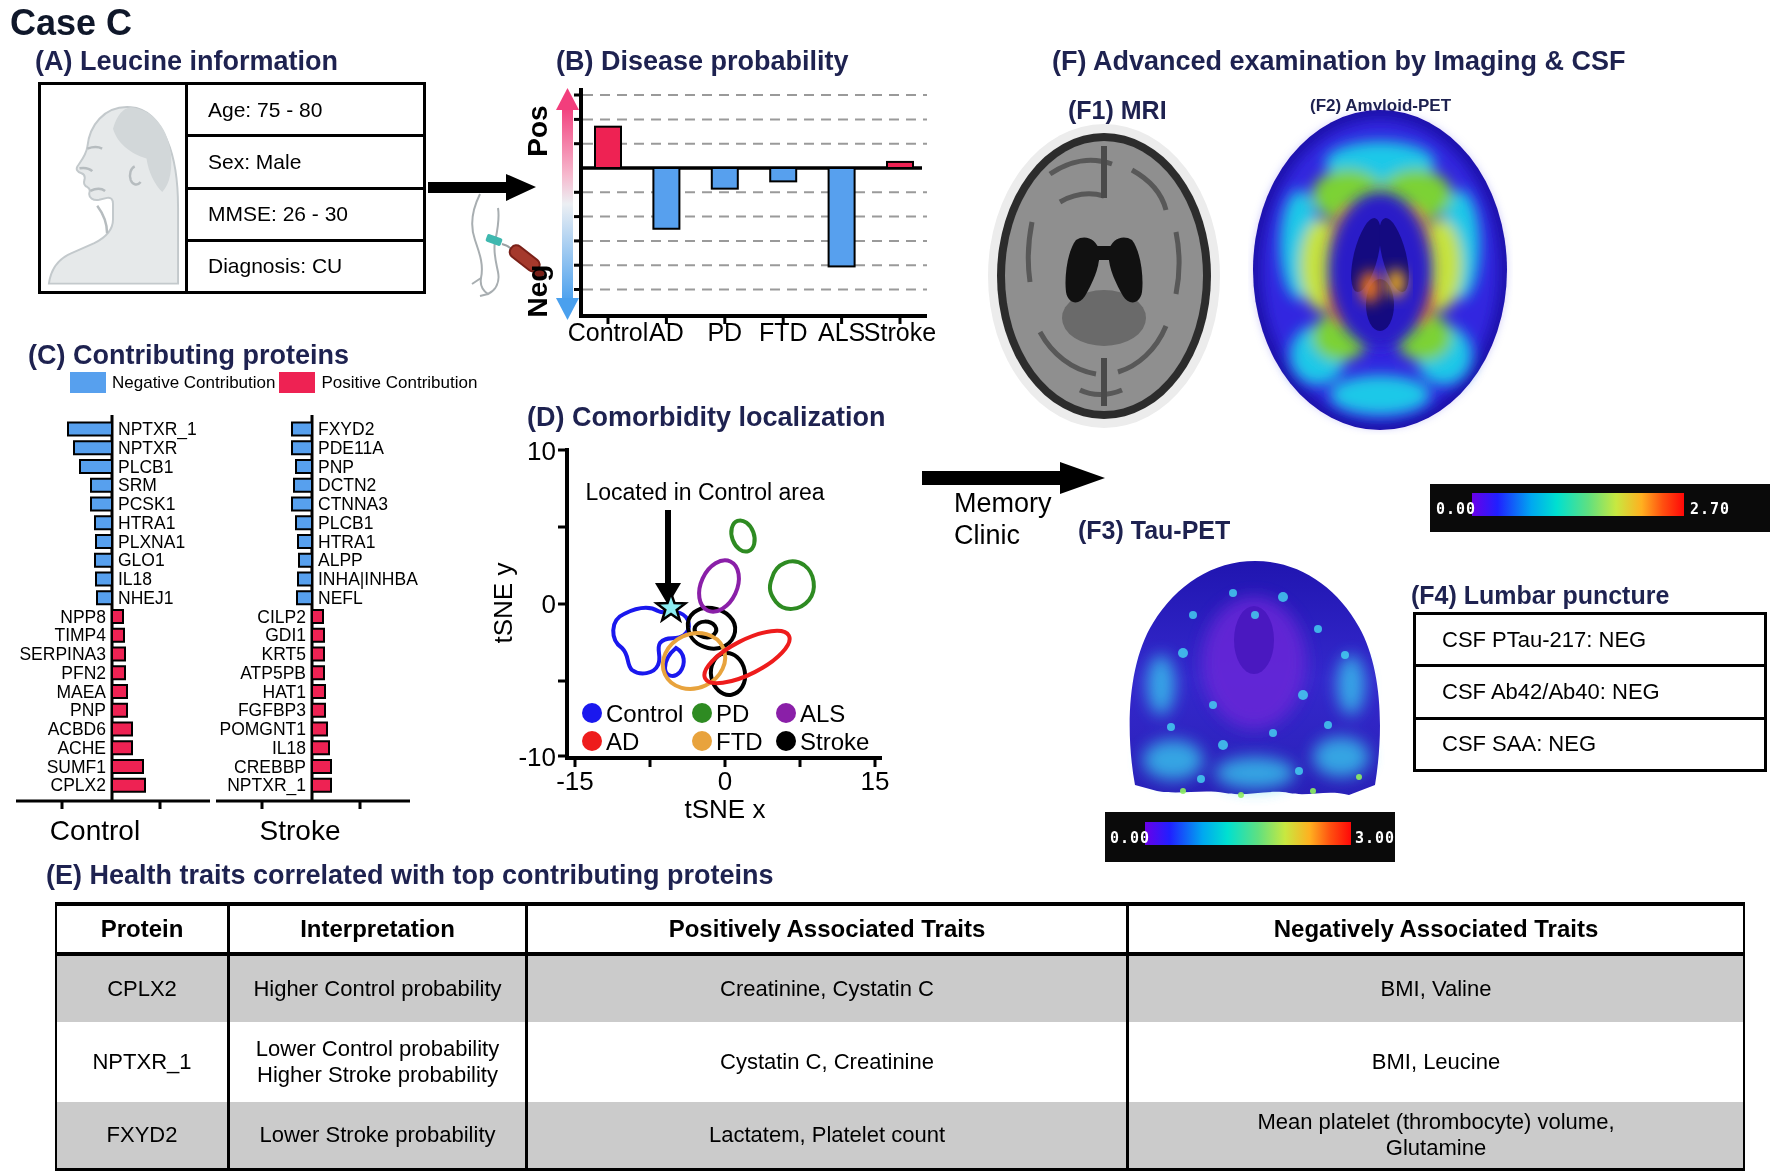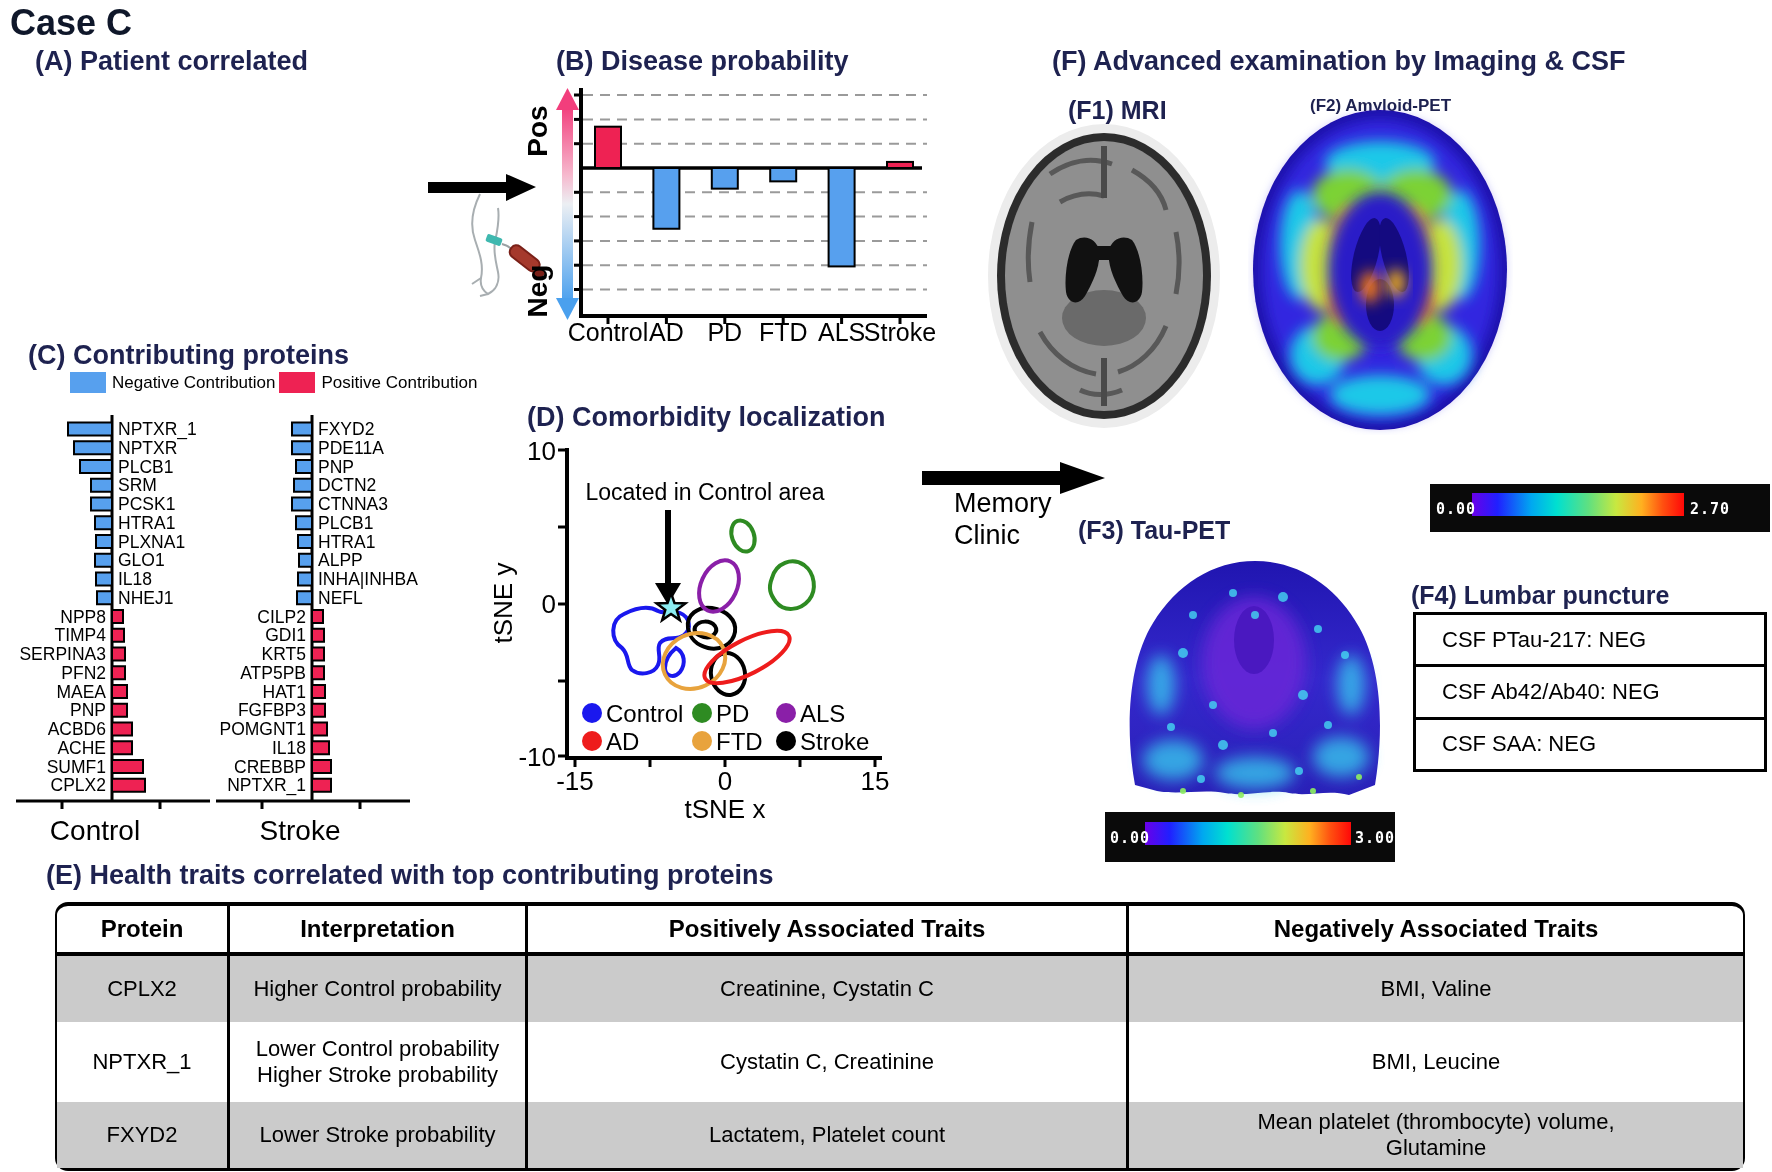--- a/index.html
+++ b/index.html
@@ -15,21 +15,21 @@
   #pa-illu{width:144px;border-right:3px solid #000;display:flex;align-items:center;justify-content:center;}
   #pa-rows{flex:1;display:flex;flex-direction:column;}
   .pa-row{flex:1;display:flex;align-items:center;padding-left:20px;font-size:21px;border-bottom:3px solid #000;}
   .pa-row:last-child{border-bottom:none;}
   
   #pc-legend{left:70px;top:372px;display:flex;gap:4px;align-items:center;font-size:17px;}
   .sw{width:36px;height:21px;display:inline-block;margin-right:6px;vertical-align:middle;}
   .leg-item{display:flex;align-items:center;}
   
   #etable{left:55px;top:902px;width:1690px;border-top:4px solid #000;border-bottom:3px solid #000;
-          border-left:2px solid #000;border-right:2px solid #000;box-sizing:border-box;border-radius:13px;}
+          border-left:2px solid #000;border-right:2px solid #000;box-sizing:border-box;}
   .et-row{display:grid;grid-template-columns:173px 298px 601px 614px;}
   .et-cell{display:flex;align-items:center;justify-content:center;text-align:center;
            border-right:3px solid #000;font-size:22px;padding:2px 6px;box-sizing:border-box;}
   .et-cell:last-child{border-right:none;}
   #et-header{height:50px;border-bottom:4px solid #000;box-sizing:border-box;}
   #et-header .et-cell{font-weight:bold;font-size:24px;}
   .et-gray{background:#cbcbcb;}
   .rh1{height:66px;} .rh2{height:80px;} .rh3{height:66px;}
   
   .cbar{background:#0a0a0a;}
@@ -41,21 +41,37 @@
   .f4-row{flex:1;display:flex;align-items:center;padding-left:26px;font-size:22px;border-bottom:3px solid #000;}
   .f4-row:last-child{border-bottom:none;}
 </style>
 </head>
 <body>
 
 <div id="page">
 
   <div class="abs blacktitle" style="left:10px;top:2px;font-size:36px;">Case C</div>
 
-  <div class="abs ptitle" style="left:35px;top:46px;font-size:27px;">(A) Patient correlated</div>
+  <div class="abs ptitle" style="left:35px;top:46px;font-size:27px;">(A) Leucine information</div>
+  <div class="abs" id="pa-box">
+    <div id="pa-illu">
+      <svg width="138" height="198" viewBox="0 0 140 200">
+        <path d="M88 18 C 60 16 46 38 44 58 C 43 66 38 72 34 78 C 32 81 34 84 38 85 C 41 86 42 88 41 92 C 40 95 41 98 44 99 C 46 100 47 102 46 105 C 45 110 50 113 56 112 L 64 110 C 68 109 70 112 70 116 L 70 132 C 70 142 63 150 51 156 L 28 166 C 14 172 7 182 5 197 L 136 197 L 136 120 C 136 90 132 68 125 52 C 116 30 104 19 88 18 Z" fill="#e6e9ea" stroke="#c3c9cc" stroke-width="2"></path>
+        <path d="M88 18 C 110 20 124 38 128 60 C 131 80 128 96 120 104 C 112 96 106 84 104 70 C 88 66 74 54 70 40 C 74 26 80 19 88 18 Z" fill="#d2d7d9"></path>
+        <path d="M92 78 C 88 80 86 86 88 92 C 90 97 95 98 98 94" fill="none" stroke="#b6bcbf" stroke-width="2.5"></path>
+        <path d="M44 60 C 50 58 55 58 59 60 M 36 80 C 42 79 46 80 49 83 M 47 103 C 53 100 58 100 62 103 M 54 118 C 60 126 64 136 64 146" fill="none" stroke="#b6bcbf" stroke-width="2.5"></path>
+      </svg>
+    </div>
+    <div id="pa-rows">
+      <div class="pa-row">Age: 75 - 80</div>
+      <div class="pa-row">Sex: Male</div>
+      <div class="pa-row">MMSE: 26 - 30</div>
+      <div class="pa-row">Diagnosis: CU</div>
+    </div>
+  </div>
 
   <svg class="abs" style="left:428px;top:174px;" width="110" height="28">
     <polygon points="0,8 78,8 78,0 108,13 78,27 78,19 0,19" fill="#000"></polygon>
   </svg>
   <svg class="abs" style="left:450px;top:192px;" width="105" height="105" viewBox="0 0 105 105">
     <path d="M30 2 C 22 18 20 34 25 48 C 29 60 34 72 31 86 C 30 92 32 98 38 102 C 46 98 50 90 48 80 C 46 70 43 60 45 50 C 47 40 50 28 48 16" fill="none" stroke="#a8aeb1" stroke-width="2"></path>
     <path d="M31 86 L 22 92 M 38 102 L 30 104" fill="none" stroke="#a8aeb1" stroke-width="2"></path>
     <rect x="36" y="44" width="16" height="8" rx="2" fill="#3fb8af" transform="rotate(20 44 48)"></rect>
     <path d="M52 52 C 60 54 64 58 64 64" fill="none" stroke="#9aa0a3" stroke-width="2"></path>
     <rect x="58" y="60" width="34" height="13" rx="6" fill="#a5392c" stroke="#7a2018" stroke-width="2" transform="rotate(38 75 66)"></rect>

